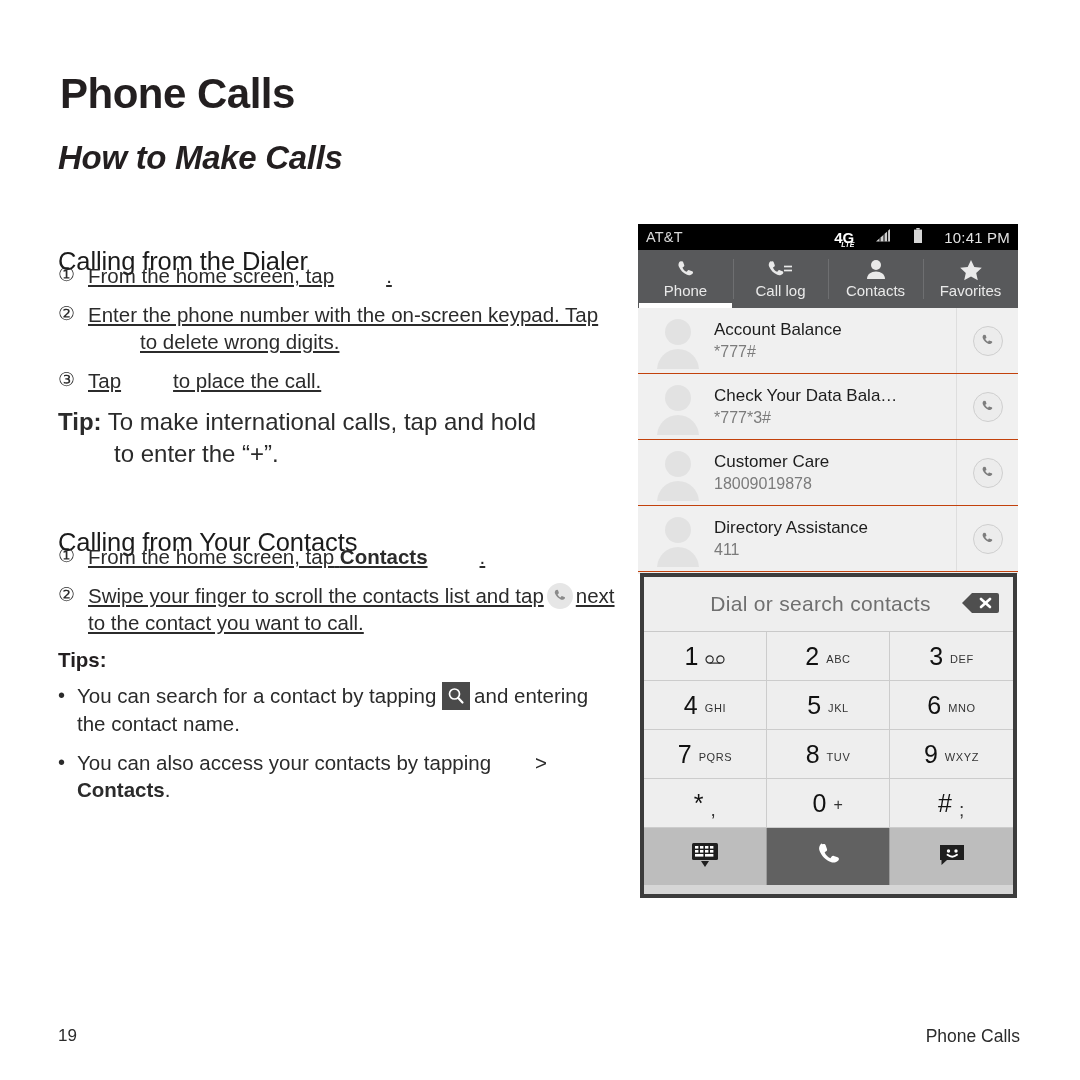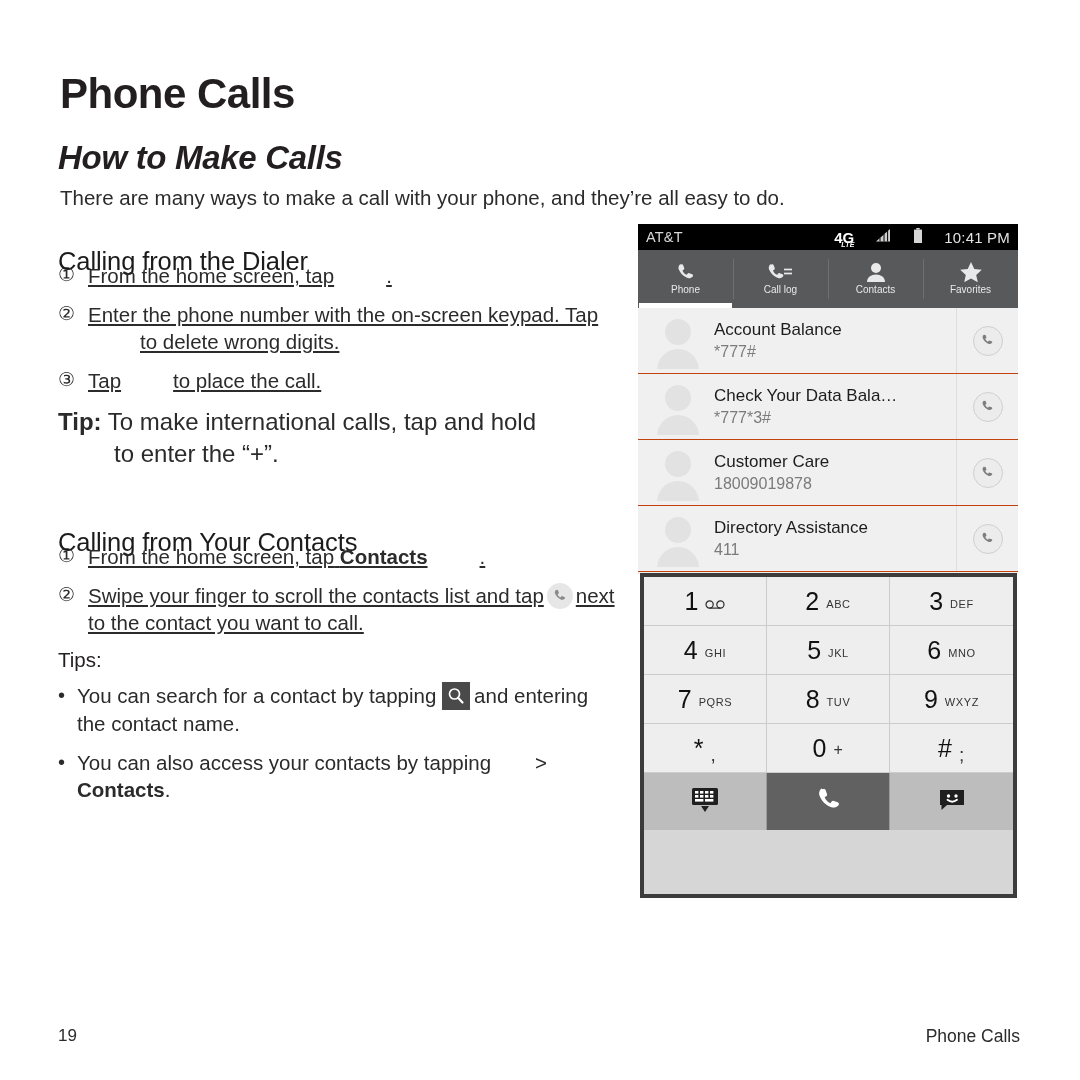--- a/index.html
+++ b/index.html
@@ -55,21 +55,21 @@
     flex:0 0 auto; width:30px; font-size:19px; line-height:1.32;
     color:#2b2b2b;
   }
   .step .step-body { flex:1 1 auto;text-decoration:underline; }
 
   .tipline {
     font-size:24px; line-height:1.32; color:#2b2b2b;
     margin-bottom:12px;
   }
   .tipline b { font-weight:700; }
-  .tips-head { font-size:20.5px; font-weight:400; margin:6px 0 10px 0; }
+  .tips-head { font-size:20.5px; font-weight:700; margin:6px 0 10px 0; }
 
   .bullet {
     display:flex; align-items:flex-start;
     font-size:20.5px; line-height:1.32; color:#2b2b2b;
     margin-bottom:12px;
   }
   .bullet .marker { flex:0 0 auto; width:19px; font-size:20px; }
   .bullet .step-body { flex:1 1 auto; }
 
   .bold { font-weight:700; }
@@ -129,21 +129,21 @@
   #status-time { font-size:15px; color:#e2e2e2; letter-spacing:0.2px; }
 
   
   #tab-bar {
     height:58px; background:#58595b;
     display:flex; align-items:stretch; position:relative;
   }
   .tab {
     flex:1 1 0; display:flex; flex-direction:column;
     align-items:center; justify-content:center; gap:1px;
-    color:#e9e9e9; font-size:10px; position:relative;
+    color:#e9e9e9; font-size:15px; position:relative;
   }
   .tab + .tab::before {
     content:""; position:absolute; left:0; top:9px; bottom:9px;
     width:1px; background:#6e6f71;
   }
   .tab .tab-ico { height:24px; display:flex; align-items:center; }
   .tab .tab-label { line-height:1; padding-bottom:3px; }
   .tab.active::after {
     content:""; position:absolute; left:1px; right:1px; bottom:0;
     height:5px; background:#ffffff;
@@ -231,21 +231,20 @@
   #key-call    { background:#616161; }
   #key-message { background:#bdbdbd; }
 </style>
 </head>
 <body>
 
 <div id="page">
 
   <h1 id="page-title">Phone Calls</h1>
   <h2 id="section-title">How to Make Calls</h2>
-  <p id="intro">There are many ways to make a call with your phone, and they’re all easy to do.</p>
 
   <h3 class="sub-head" id="sub-dialer">Calling from the Dialer</h3>
 
   <div class="steps" id="steps-dialer">
 
     <div class="step">
       <span class="marker">①</span>
       <span class="step-body">
         <span>From the home screen, tap</span><span class="gap-icon"></span><span>.</span>
       </span>
@@ -452,20 +451,30 @@
               </svg>
           </span>
         </div>
       </div>
 
     </div>
   </div>
 
   <div id="dialer">
 
+    <div id="dial-field">
+      <span id="dial-placeholder">Dial or search contacts</span>
+      <span id="backspace-key">
+        <svg width="38" height="24" viewBox="0 0 38 24">
+          <path d="M11 2 L36 2 Q38 2 38 4 L38 20 Q38 22 36 22 L11 22 L1 12 Z" fill="#4f4f4f"></path>
+          <line x1="20" y1="8" x2="29" y2="16" stroke="#fff" stroke-width="2.6" stroke-linecap="round"></line>
+          <line x1="29" y1="8" x2="20" y2="16" stroke="#fff" stroke-width="2.6" stroke-linecap="round"></line>
+        </svg>
+      </span>
+    </div>
 
     <div id="keypad">
 
       <div class="key">
         <span class="kd">1</span>
         <span class="vm-ico">
           <svg width="20" height="9" viewBox="0 0 20 9">
               <circle cx="4.6" cy="4.5" r="3.6" fill="none" stroke="#2a2a2a" stroke-width="1.2"></circle>
               <circle cx="15.4" cy="4.5" r="3.6" fill="none" stroke="#2a2a2a" stroke-width="1.2"></circle>
               <line x1="4.6" y1="8.1" x2="15.4" y2="8.1" stroke="#2a2a2a" stroke-width="1.2"></line>

